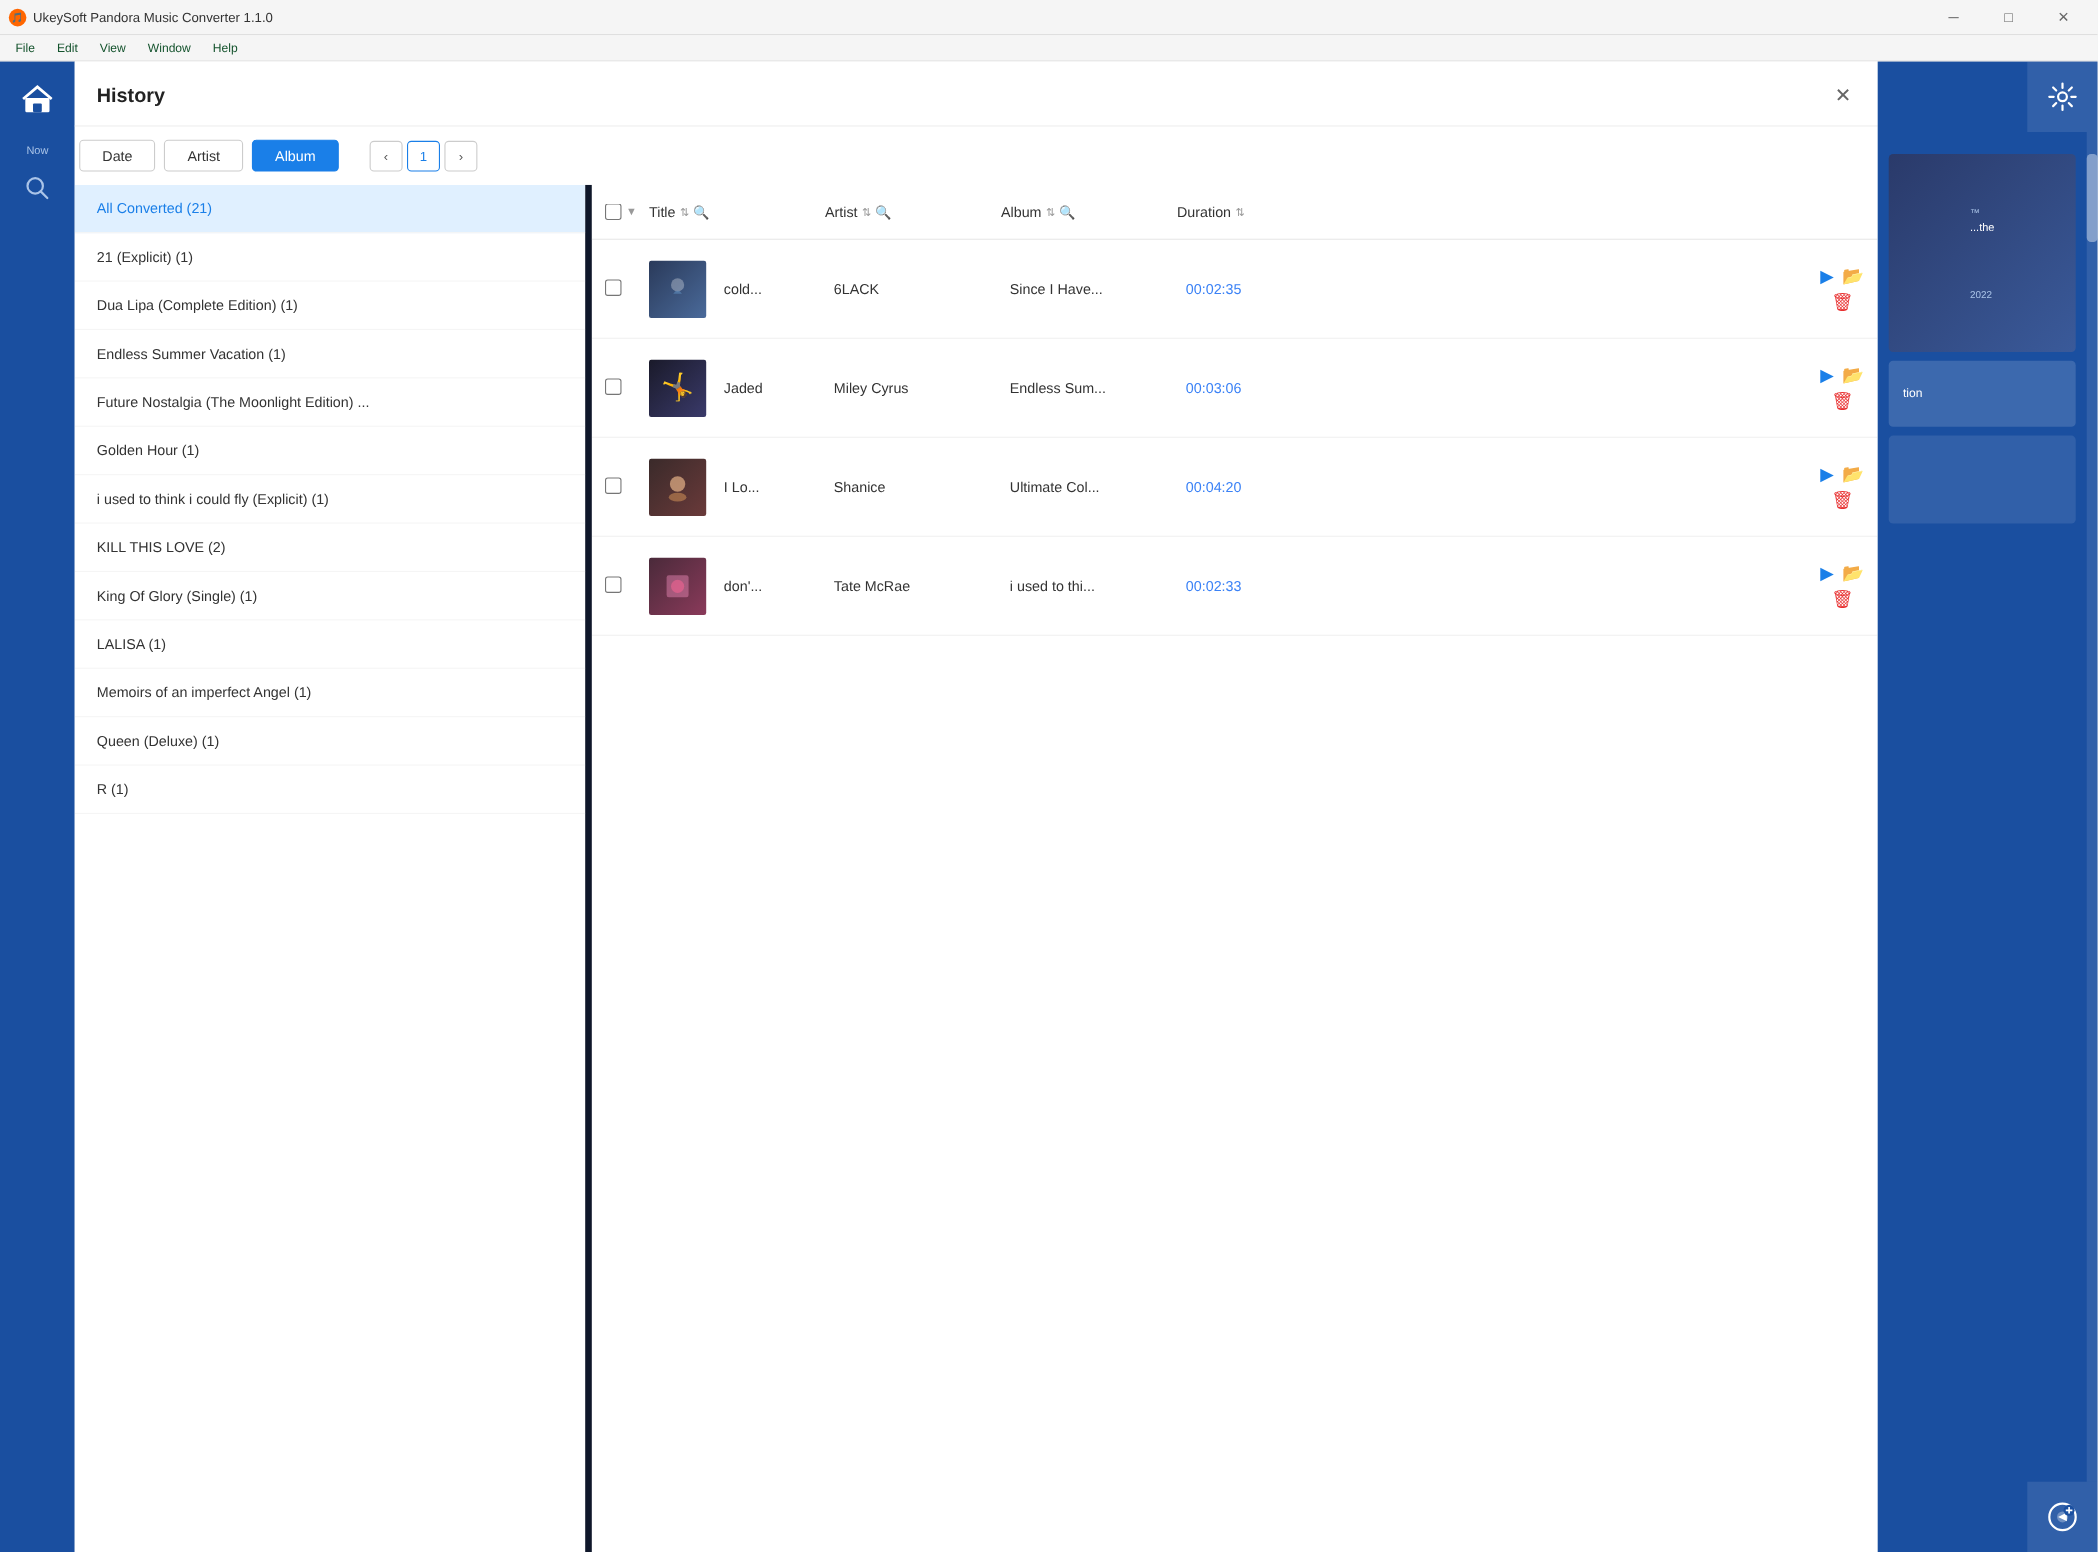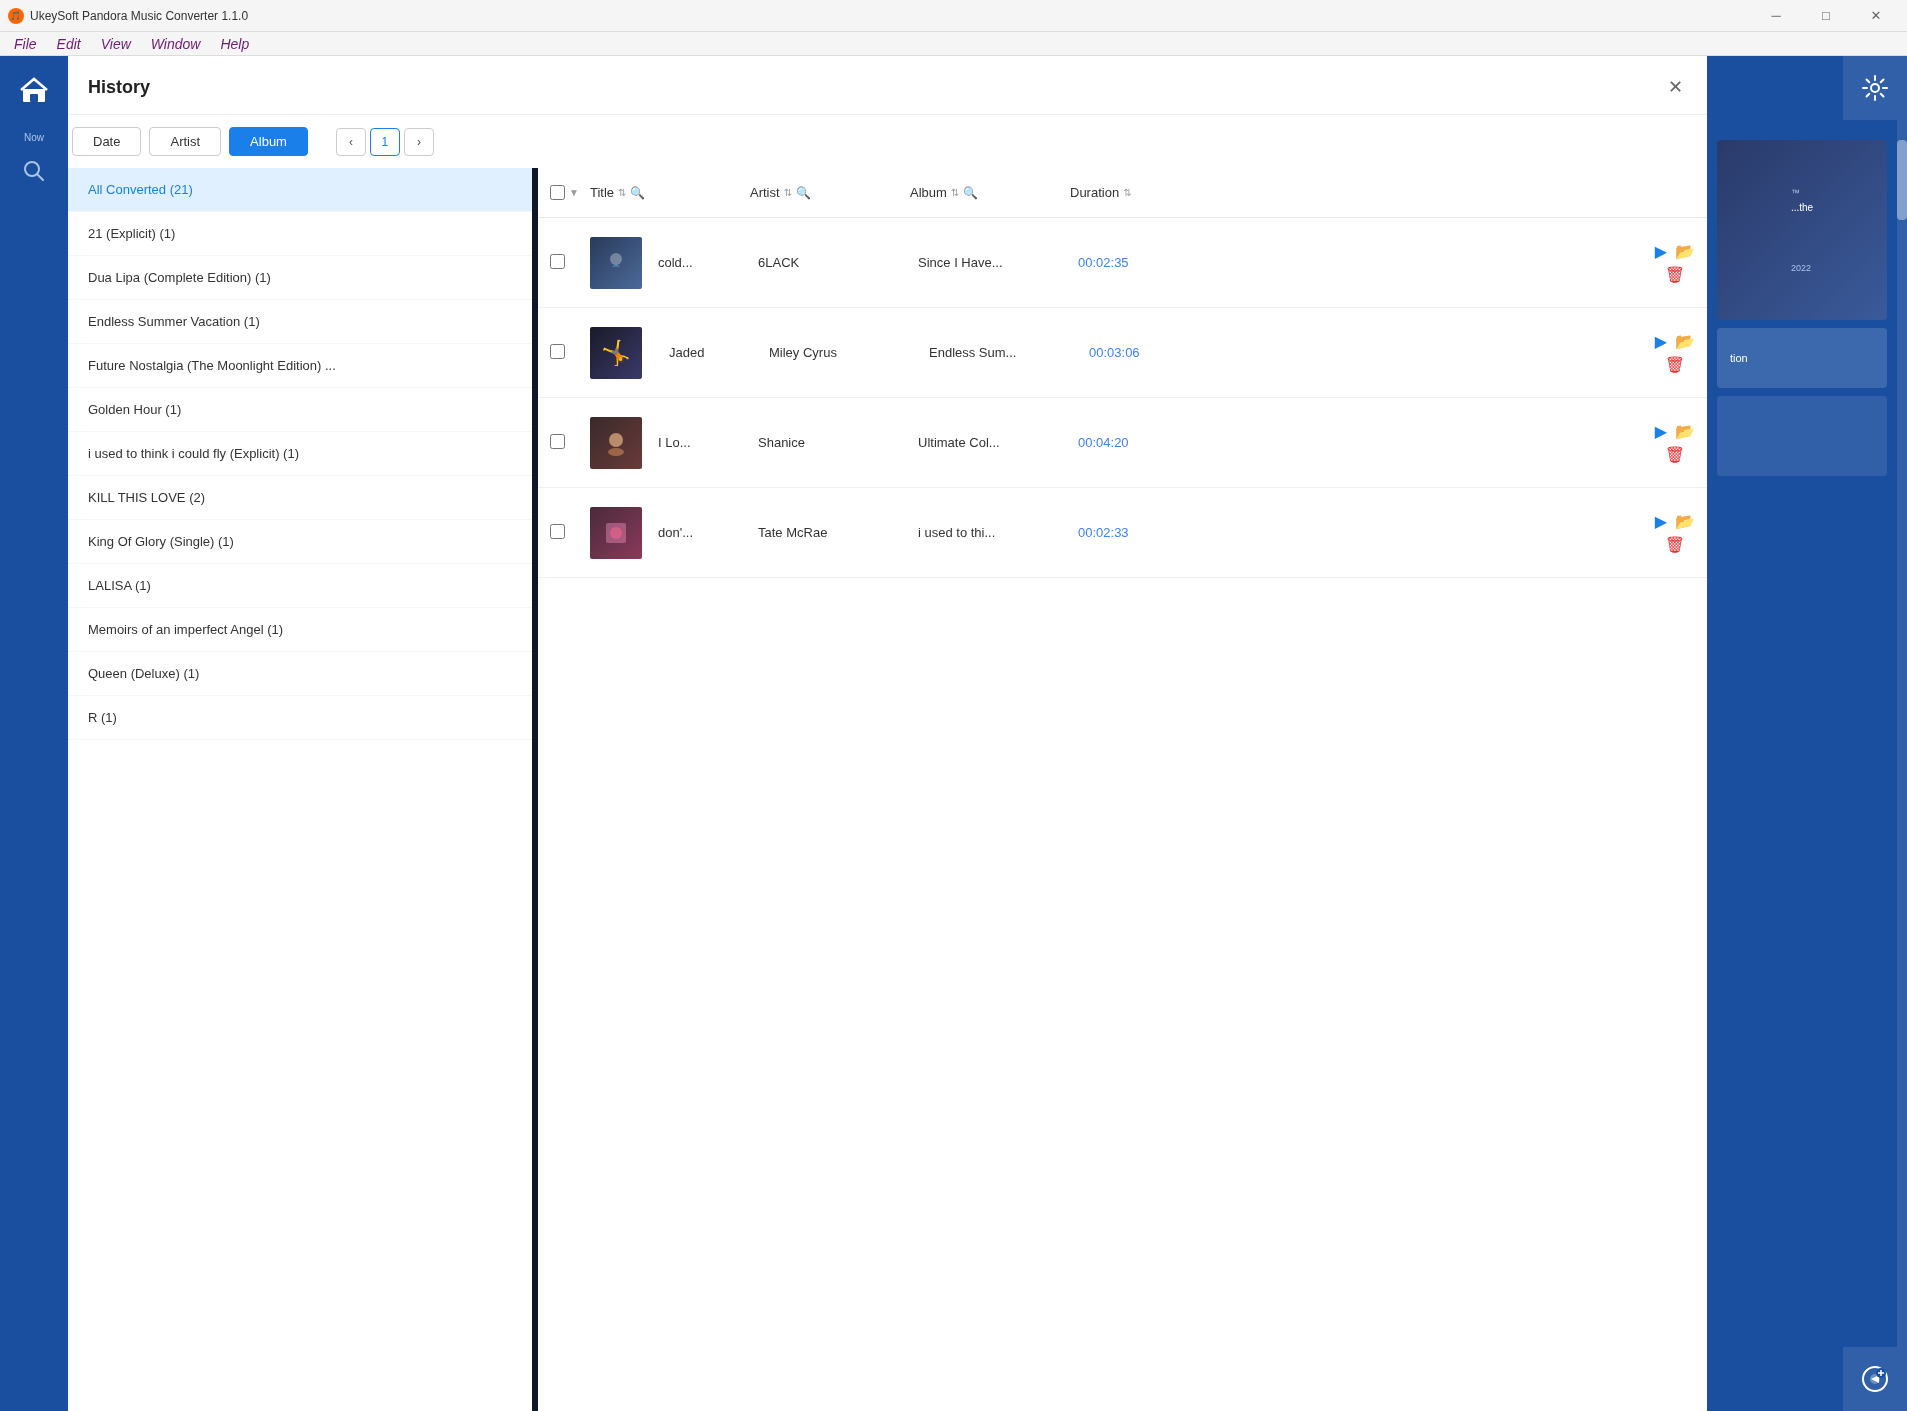--- a/index.html
+++ b/index.html
@@ -36,24 +36,23 @@
     .menu-bar {
       background: #f5f5f5;
       height: 24px;
       display: flex;
       align-items: center;
       padding: 0 4px;
       border-bottom: 1px solid #ddd;
     }
     .menu-item {
       padding: 2px 10px;
-      font-size: 14px;
-      cursor: pointer;
-      color: #701a75;
-      font-style: italic;
+      font-size: 11px;
+      cursor: pointer;
+      color: #14532d;
     }
 
     
     .app-container {
       display: flex;
       width: 1907px;
       height: calc(1411px - 56px);
     }
 
     
@@ -447,21 +446,21 @@
 
             <div class="table-row">
               <div class="row-checkbox">
                 <input type="checkbox" style="">
               </div>
               <div class="row-thumb">
                 <div class="row-thumb-placeholder thumb-2" style="width:52px;height:52px;border-radius:2px;display:flex;align-items:center;justify-content:center;font-size:24px;">
                   🤸
                 </div>
               </div>
-              <div class="row-title" style="margin-left:19px;">Jaded</div>
+              <div class="row-title" style="margin-left:8px;">Jaded</div>
               <div class="row-artist">Miley Cyrus</div>
               <div class="row-album">Endless Sum...</div>
               <div class="row-duration">00:03:06</div>
               <div class="row-actions">
                 <div class="action-row">
                   <button class="action-btn play-btn">▶</button>
                   <button class="action-btn folder-btn">📂</button>
                 </div>
                 <div class="action-row" style="justify-content:center;">
                   <button class="action-btn delete-btn">🗑</button>

